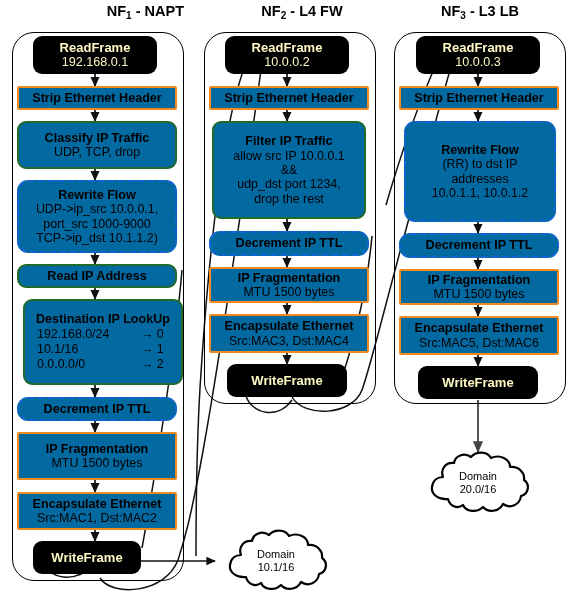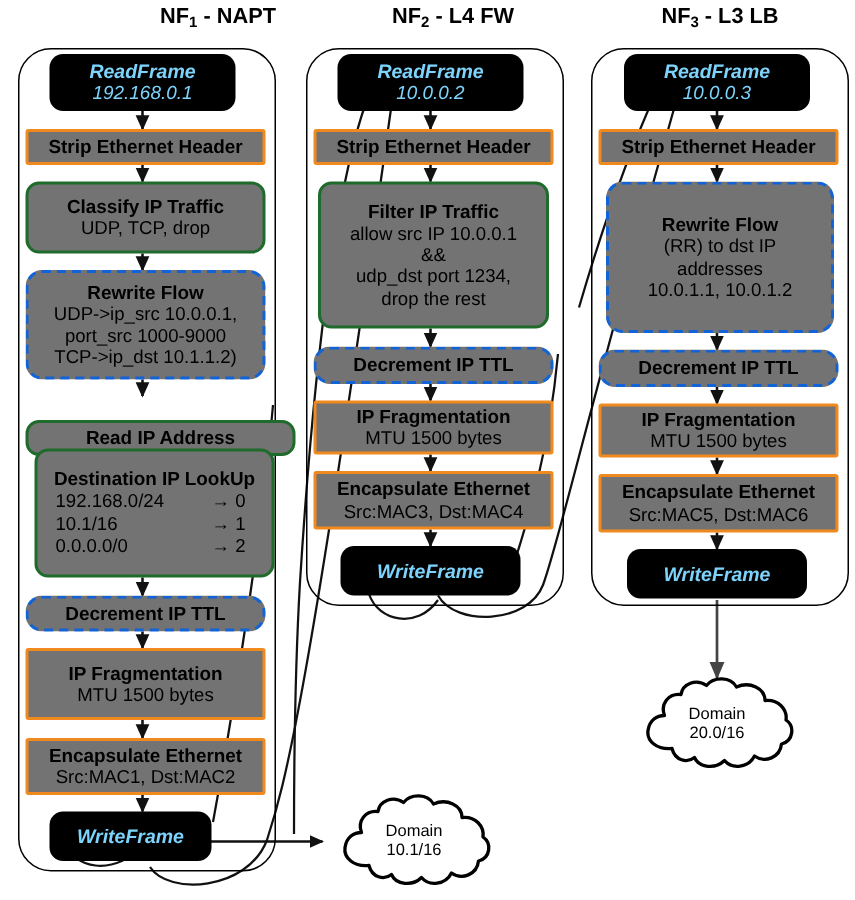--- a/index.html
+++ b/index.html
@@ -49,45 +49,44 @@
     border: 1.6px solid #000;
     border-radius: 22px;
     background: transparent;
     box-sizing: border-box;
   }
   
   .node {
     position: absolute;
     box-sizing: border-box;
     text-align: center;
-    background: #737373;
+    background: #0369a1;
     display: flex;
     flex-direction: column;
     justify-content: center;
     align-items: center;
   }
   .node .hd {
     font-weight: bold;
     font-size: 12.6px;
     line-height: 1.16;
     white-space: nowrap;
   }
   .node .ln {
     font-weight: normal;
     font-size: 12.4px;
     line-height: 1.16;
     white-space: nowrap;
   }
   
   .node.term {
     background: #000;
-    color: #7dd3fc;
+    color: #fef9c3;
     border-radius: 9px;
     border: none;
-    font-style: italic;
   }
   .node.term .hd { font-size: 13px; }
   .node.term .ln { font-size: 12.6px; }
 
   
   .node.orange {
     border: 2.1px solid #F08A1E;
     border-radius: 2px;
   }
   
@@ -227,21 +226,21 @@
     <div class="ln">UDP, TCP, drop</div>
   </div>
 
   <div class="node blue" style="left:17px; top:180px; width:160px; height:73px;">
     <div class="hd">Rewrite Flow</div>
     <div class="ln">UDP-&gt;ip_src 10.0.0.1,</div>
     <div class="ln">port_src 1000-9000</div>
     <div class="ln">TCP-&gt;ip_dst 10.1.1.2)</div>
   </div>
 
-  <div class="node green" style="left:17px; top:280px; width:180px; height:24px;">
+  <div class="node green" style="left:17px; top:264px; width:160px; height:24px;">
     <div class="hd">Read IP Address</div>
   </div>
 
   <div class="node green" style="left:23px; top:299px; width:160px; height:86px;">
     <div class="hd">Destination IP LookUp</div>
     <div class="lk">
       <span class="a">192.168.0/24</span>
       <span class="b">→ 0</span>
     </div>
     <div class="lk">

